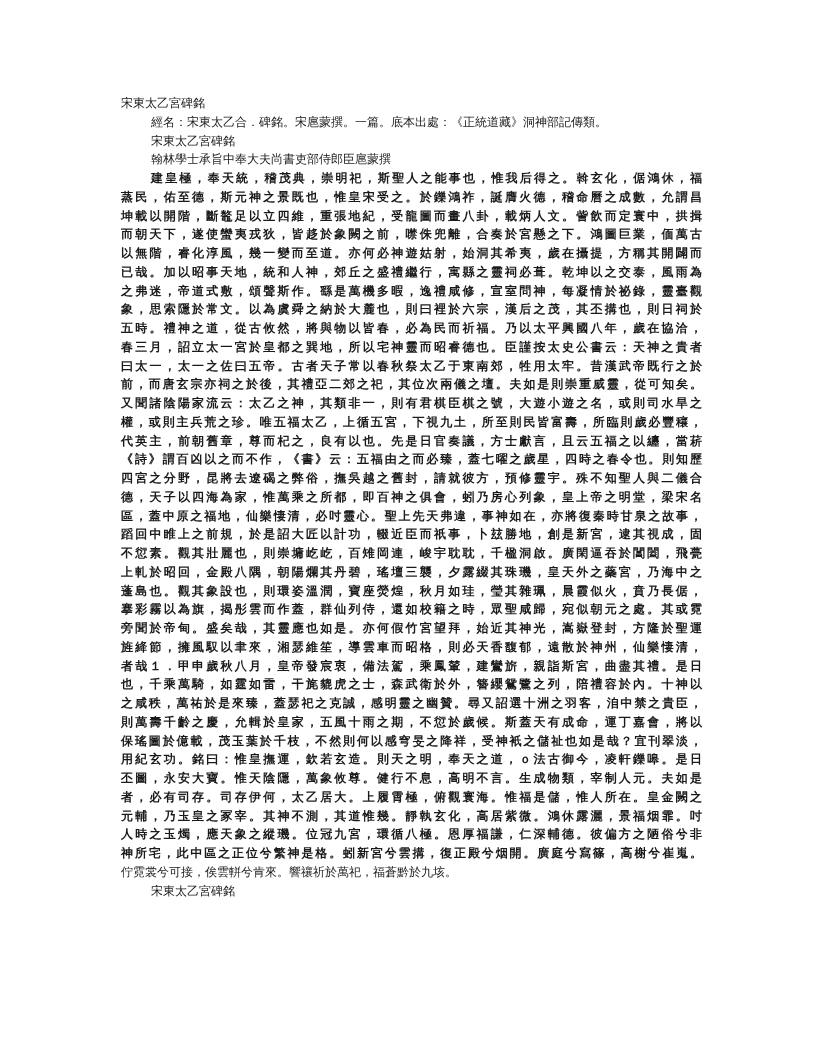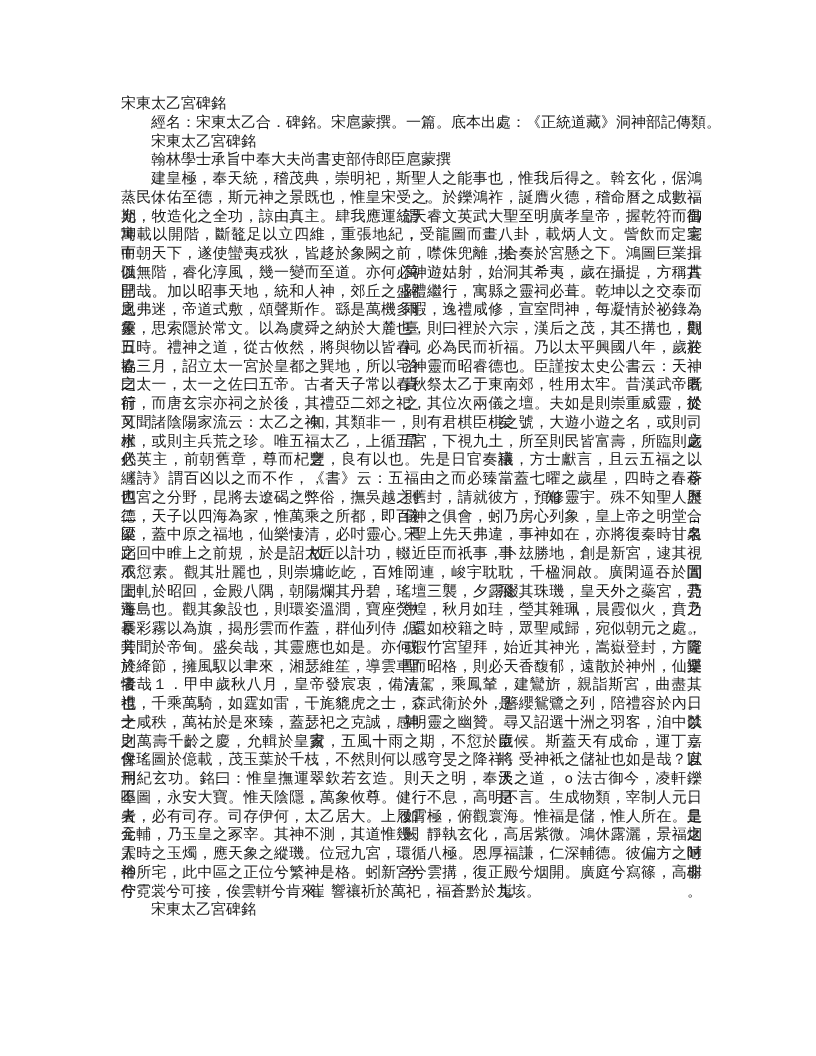--- a/index.html
+++ b/index.html
@@ -1,38 +1,37 @@
 <!DOCTYPE html>
 <html><head>
 <meta charset="utf-8">
 <style>
   html, body { margin: 0; padding: 0; background: #ffffff; }
   body { width: 816px; height: 1056px; position: relative; overflow: hidden; }
   .page {
     position: absolute; left: 121px; top: 94px; width: 581px;
     font-family: "DejaVu Serif", "Liberation Serif", serif;
-    color: #1a1a1a; font-size: 15px; line-height: 18.75px;
+    color: #1a1a1a; font-size: 12px; line-height: 18.75px;
   }
   .line { height: 18.75px; white-space: nowrap; overflow: visible; }
-  .just { text-align: justify; text-align-last: justify; white-space: normal; }
+  .just { text-align: justify; text-align-last: justify; white-space: normal; font-weight: bold; }
   .indent { padding-left: 30px; }
   .title-line { letter-spacing: 0; }
 </style>
 </head>
 <body>
 
 <div class="page">
   <div class="line title-line">宋東太乙宮碑銘</div>
   <div class="line indent">經名：宋東太乙合．碑銘。宋扈蒙撰。一篇。底本出處：《正統道藏》洞神部記傳類。</div>
   <div class="line indent">宋東太乙宮碑銘</div>
   <div class="line indent">翰林學士承旨中奉大夫尚書吏部侍郎臣扈蒙撰</div>
   <div id="body">
       <div class="line just indent">建皇極，奉天統，稽茂典，崇明祀，斯聖人之能事也，惟我后得之。斡玄化，倨鴻休，福</div>
       <div class="line just">蒸民，佑至德，斯元神之景既也，惟皇宋受之。於鑠鴻祚，誕膺火德，稽命曆之成數，允謂昌</div>
-      <div class="line just">期，牧造化之全功，諒由真主。肆我應運統天睿文英武大聖至明廣孝皇帝，握乾符而御寓，宅</div>
       <div class="line just">坤載以開階，斷鼇足以立四維，重張地紀，受龍圖而畫八卦，載炳人文。訾飲而定寰中，拱揖</div>
       <div class="line just">而朝天下，遂使蠻夷戎狄，皆趍於象闕之前，噤侏兜離，合奏於宮懸之下。鴻圖巨業，偭萬古</div>
       <div class="line just">以無階，睿化淳風，幾一變而至道。亦何必神遊姑射，始洞其希夷，歲在攝提，方稱其開闢而</div>
       <div class="line just">已哉。加以昭事天地，統和人神，郊丘之盛禮繼行，寓縣之靈祠必葺。乾坤以之交泰，風雨為</div>
       <div class="line just">之弗迷，帝道式敷，頌聲斯作。繇是萬機多暇，逸禮咸修，宣室問神，每凝情於祕錄，靈臺觀</div>
       <div class="line just">象，思索隱於常文。以為虞舜之納於大麓也，則曰裡於六宗，漢后之茂，其丕搆也，則日祠於</div>
       <div class="line just">五時。禮神之道，從古攸然，將與物以皆春，必為民而祈福。乃以太平興國八年，歲在協洽，</div>
       <div class="line just">春三月，詔立太一宮於皇都之巽地，所以宅神靈而昭睿德也。臣謹按太史公書云：天神之貴者</div>
       <div class="line just">曰太一，太一之佐曰五帝。古者天子常以春秋祭太乙于東南郊，牲用太牢。昔漢武帝既行之於</div>
       <div class="line just">前，而唐玄宗亦祠之於後，其禮亞二郊之祀，其位次兩儀之壇。夫如是則崇重威靈，從可知矣。</div>

